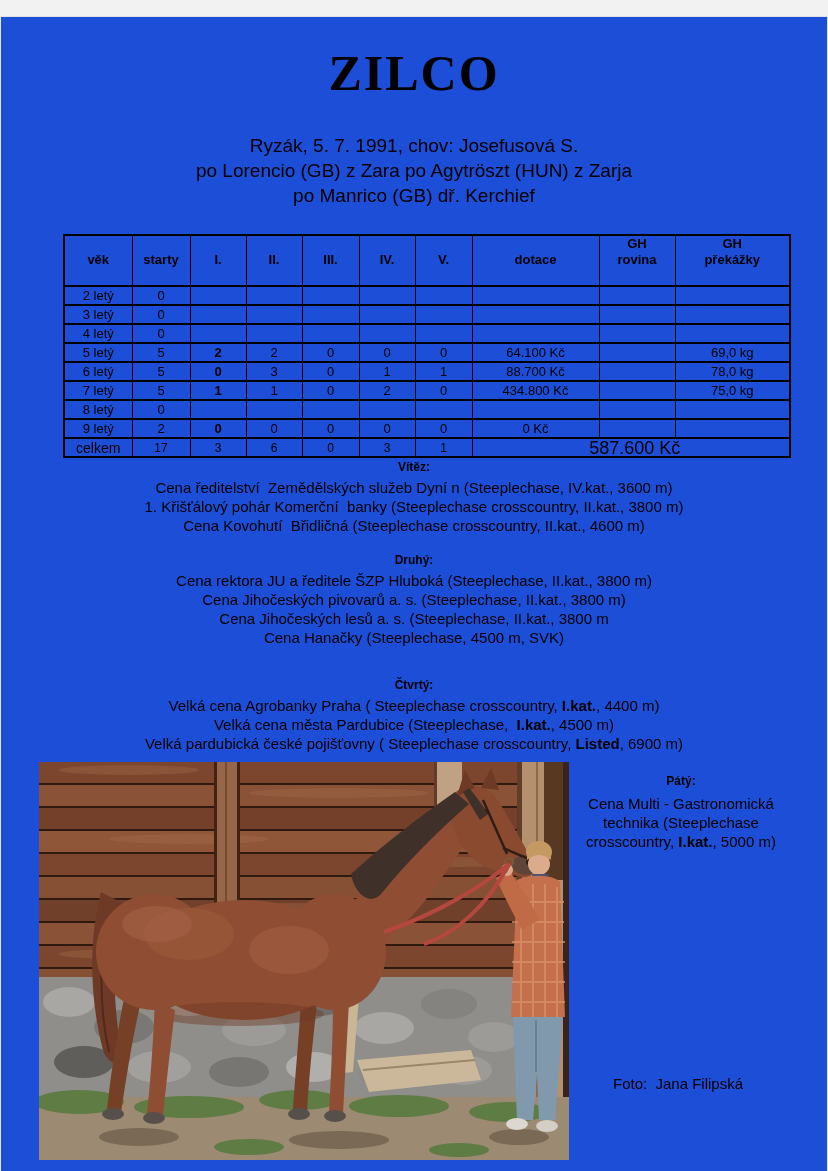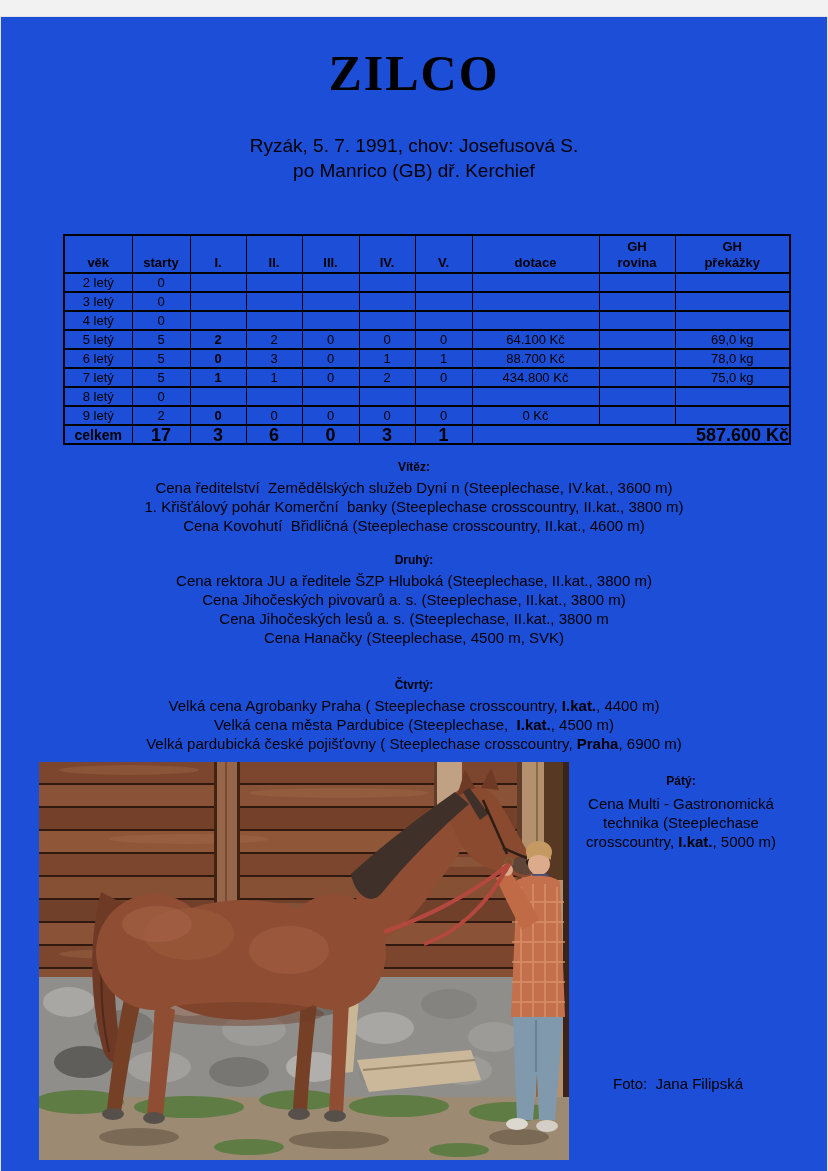--- a/index.html
+++ b/index.html
@@ -22,28 +22,28 @@
     border-collapse:collapse; table-layout:fixed;
     border:2px solid #000;
   }
   table.record th, table.record td {
     border-left:1px solid #000; border-right:1px solid #000;
     border-top:2px solid #000; border-bottom:2px solid #000;
     padding:0; overflow:hidden; white-space:nowrap;
   }
   table.record thead th { height:36px; font-size:13px; font-weight:bold; vertical-align:bottom; text-align:center; }
   .th-top { font-size:13px; line-height:15px; min-height:15px; }
-  .th-label { font-size:13px; line-height:17px; padding-bottom:1px; }
+  .th-label { font-size:13px; line-height:17px; padding-bottom:17px; }
   table.record tbody td { height:17px; font-size:13px; line-height:16px; text-align:center; vertical-align:middle; }
   td.cell-dotace { text-align:right; padding-right:10px; }
   td.cell-first { font-weight:bold; }
-  tr.total td { height:34px; font-weight:bold; }
+  tr.total td { height:34px; font-weight:normal; }
   tr.total td.t-label { font-size:14px; text-align:center; }
-  tr.total td.t-num { font-size:18px; text-align:center; }
-  tr.total td.t-dotace { font-size:18px; text-align:right; padding-left:8px; }
+  tr.total td.t-num { font-size:12px; text-align:center; }
+  tr.total td.t-dotace { font-size:18px; text-align:center; padding-left:8px; }
 
   .section { position:absolute; left:0; width:100%; text-align:center; }
   .sec-heading { font-size:12px; font-weight:bold; line-height:21px; }
   .sec-line { font-size:15px; line-height:19px; white-space:pre-wrap; }
   .sec-line .b { font-weight:bold; }
   #section-vitez { top:440px; }
   #section-druhy { top:533px; }
   #section-ctvrty { top:658px; }
   #section-paty { left:568px; width:224px; top:754px; }
   #section-paty .sec-heading { margin-bottom:2px; }
@@ -55,20 +55,21 @@
 </style>
 </head>
 <body>
 
 <div class="page">
 
   <div class="title">ZILCO</div>
 
   <div class="subtitle">
     <div>Ryzák, 5. 7. 1991, chov: Josefusová S.</div>
+    <div>po Lorencio (GB) z Zara po Agytröszt (HUN) z Zarja</div>
     <div>po Manrico (GB) dř. Kerchief</div>
   </div>
 
   <table class="record">
     <colgroup>
       <col style="width:68px">
         <col style="width:58px">
         <col style="width:56px">
       <col style="width:56px">
         <col style="width:57px">
@@ -242,21 +243,21 @@
       <div class="sec-heading">Druhý:</div>
       <div class="sec-line"><span>Cena rektora JU a ředitele ŠZP Hluboká (Steeplechase, II.kat., 3800 m)</span></div>
       <div class="sec-line"><span>Cena Jihočeských pivovarů a. s. (Steeplechase, II.kat., 3800 m)</span></div>
       <div class="sec-line"><span>Cena Jihočeských lesů a. s. (Steeplechase, II.kat., 3800 m</span></div>
       <div class="sec-line"><span>Cena Hanačky (Steeplechase, 4500 m, SVK)</span></div>
     </div>
   <div class="section" id="section-ctvrty">
       <div class="sec-heading">Čtvrtý:</div>
       <div class="sec-line"><span>Velká cena Agrobanky Praha ( Steeplechase crosscountry, </span><span class="b">I.kat.</span><span>, 4400 m)</span></div>
       <div class="sec-line"><span>Velká cena města Pardubice (Steeplechase,  </span><span class="b">I.kat.</span><span>, 4500 m)</span></div>
-      <div class="sec-line"><span>Velká pardubická české pojišťovny ( Steeplechase crosscountry, </span><span class="b">Praha</span><span>, 6900 m)</span></div>
+      <div class="sec-line"><span>Velká pardubická české pojišťovny ( Steeplechase crosscountry, </span><span class="b">Listed</span><span>, 6900 m)</span></div>
     </div>
   <div class="section" id="section-paty">
       <div class="sec-heading">Pátý:</div>
       <div class="sec-line"><span>Cena Multi - Gastronomická</span></div>
       <div class="sec-line"><span>technika (Steeplechase</span></div>
       <div class="sec-line"><span>crosscountry, </span><span class="b">I.kat.</span><span>, 5000 m)</span></div>
     </div>
 
   <div class="photo">
     <svg viewBox="0 0 530 398" xmlns="http://www.w3.org/2000/svg">

